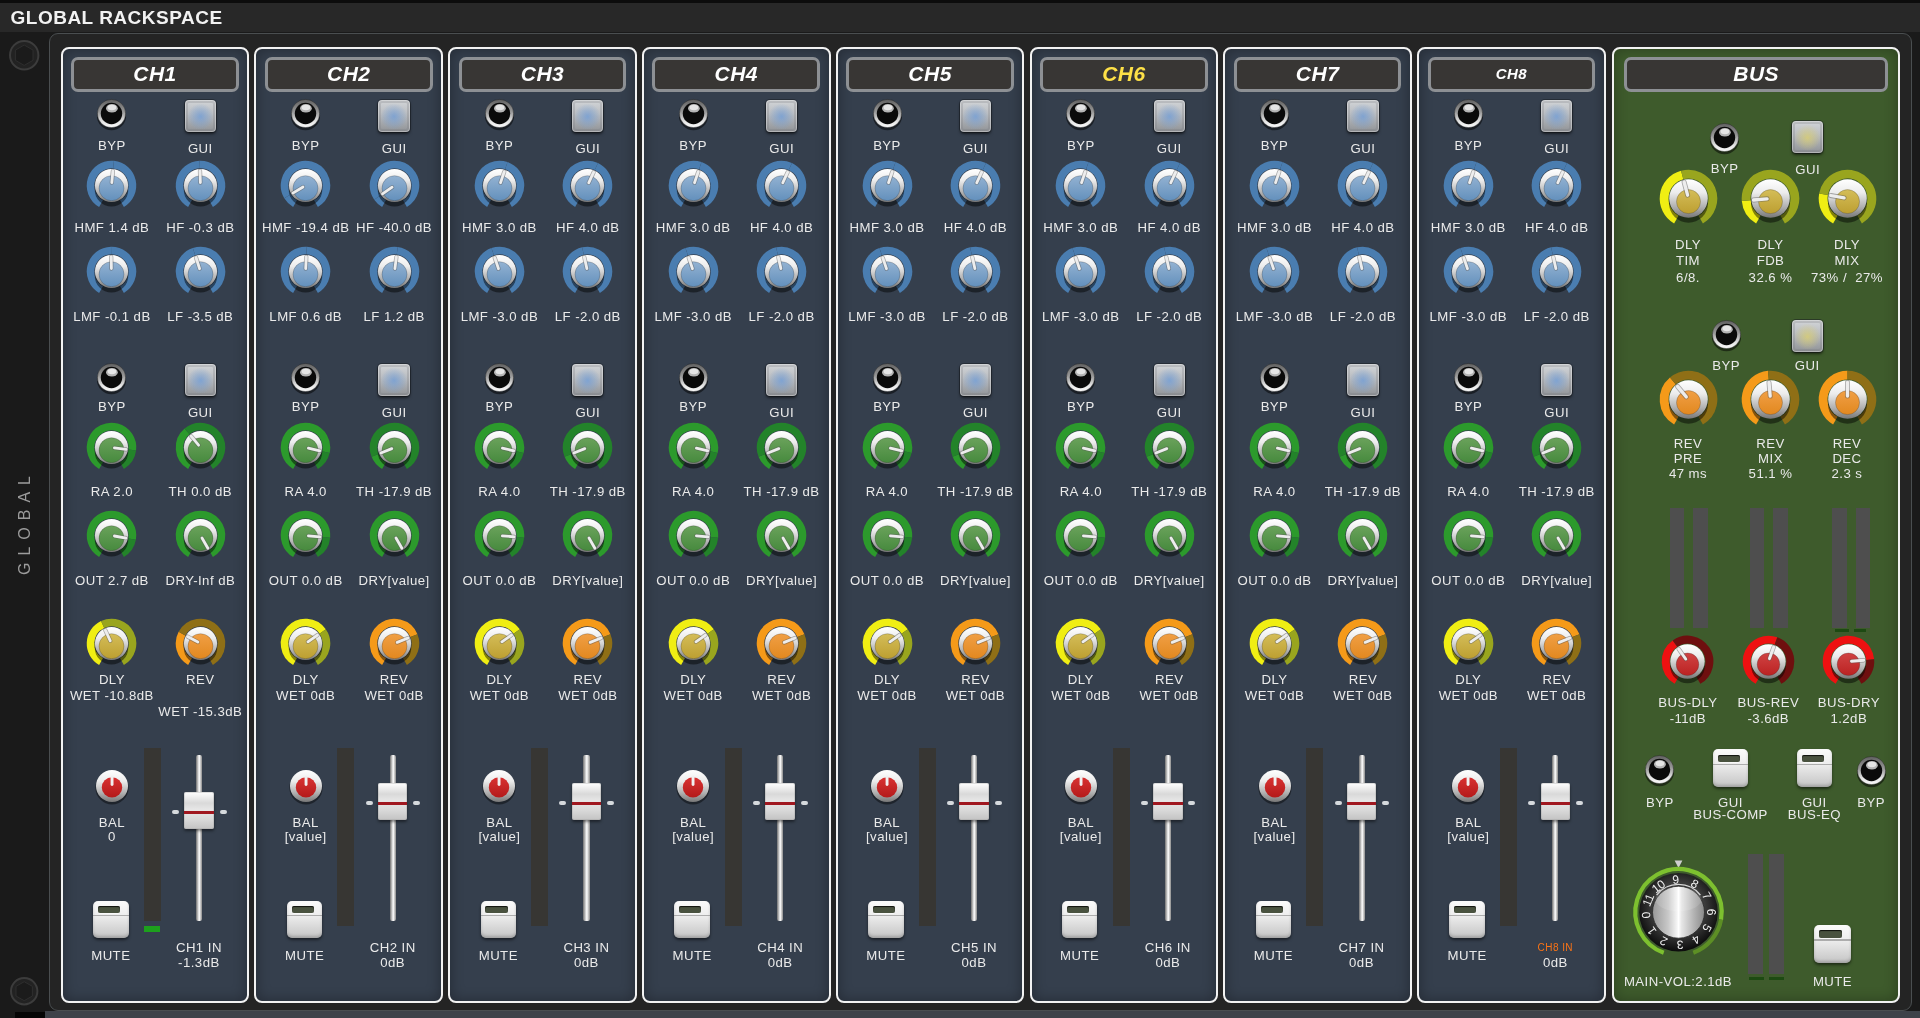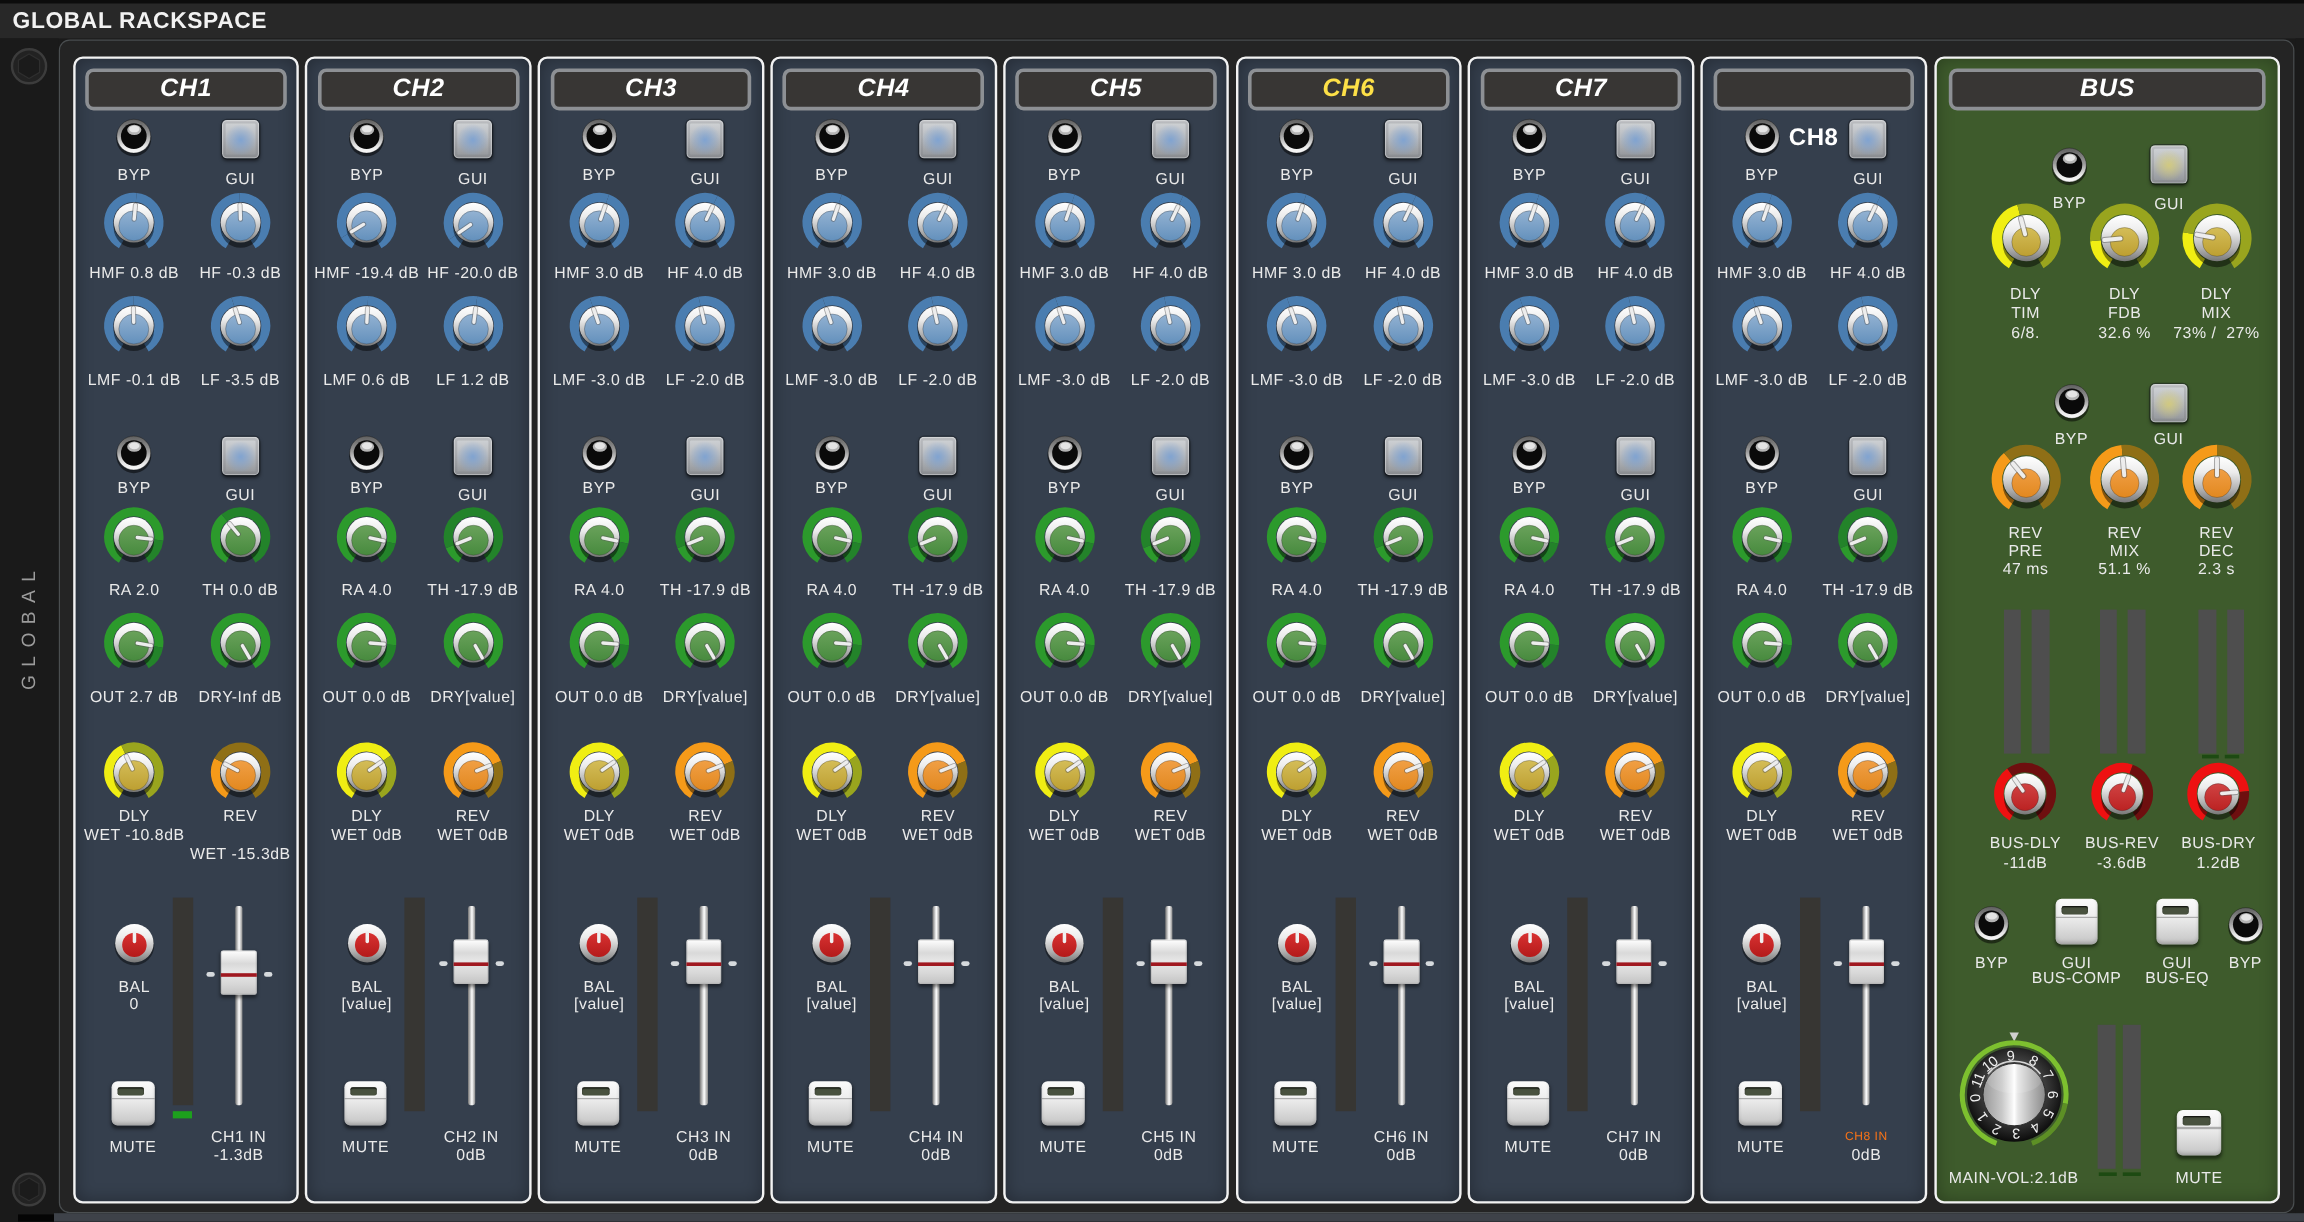--- a/index.html
+++ b/index.html
@@ -102,21 +102,21 @@
     </svg>
 <svg style="position:absolute;left:173.8px;top:158.9px" width="53" height="53" viewBox="0 0 53 53">
       <path d="M 16.01 44.66 A 20.97 20.97 0 0 1 25.77 5.54" stroke="#4a7db0" stroke-width="7.59" fill="none"></path>
       <path d="M 25.77 5.54 A 20.97 20.97 0 0 1 36.99 44.66" stroke="#4a7db0" stroke-width="7.59" fill="none"></path>
       <circle cx="26.5" cy="30.7" r="16.8" fill="rgba(0,0,0,0.46)"></circle>
       <circle cx="26.5" cy="26.5" r="16.6" fill="url(#gcap)"></circle>
       <circle cx="26.5" cy="29.2" r="12.5" fill="url(#fblue)" stroke="rgba(40,40,40,0.3)" stroke-width="0.8"></circle>
       <line x1="26.4" y1="23.6" x2="26.0" y2="11.8" stroke="rgba(90,90,90,0.5)" stroke-width="4.3" stroke-linecap="round"></line>
       <line x1="26.4" y1="23.6" x2="26.0" y2="11.8" stroke="#ededed" stroke-width="2.8" stroke-linecap="round"></line>
     </svg>
-<div style="position:absolute;top:218.6px;font-size:13.2px;color:#eaeaea;letter-spacing:0.45px;white-space:nowrap;line-height:18px;opacity:0.999;left:111.9px;transform:translateX(-50%);">HMF 0.8 dB</div>
+<div style="position:absolute;top:218.6px;font-size:13.2px;color:#eaeaea;letter-spacing:0.45px;white-space:nowrap;line-height:18px;opacity:0.999;left:111.9px;transform:translateX(-50%);">HMF 1.4 dB</div>
 <div style="position:absolute;top:218.6px;font-size:13.2px;color:#eaeaea;letter-spacing:0.45px;white-space:nowrap;line-height:18px;opacity:0.999;left:200.3px;transform:translateX(-50%);">HF -0.3 dB</div>
 <svg style="position:absolute;left:85.4px;top:244.9px" width="53" height="53" viewBox="0 0 53 53">
       <path d="M 16.01 44.66 A 20.97 20.97 0 0 1 26.13 5.53" stroke="#4a7db0" stroke-width="7.59" fill="none"></path>
       <path d="M 26.13 5.53 A 20.97 20.97 0 0 1 36.99 44.66" stroke="#4a7db0" stroke-width="7.59" fill="none"></path>
       <circle cx="26.5" cy="30.7" r="16.8" fill="rgba(0,0,0,0.46)"></circle>
       <circle cx="26.5" cy="26.5" r="16.6" fill="url(#gcap)"></circle>
       <circle cx="26.5" cy="29.2" r="12.5" fill="url(#fblue)" stroke="rgba(40,40,40,0.3)" stroke-width="0.8"></circle>
       <line x1="26.4" y1="23.6" x2="26.2" y2="11.8" stroke="rgba(90,90,90,0.5)" stroke-width="4.3" stroke-linecap="round"></line>
       <line x1="26.4" y1="23.6" x2="26.2" y2="11.8" stroke="#ededed" stroke-width="2.8" stroke-linecap="round"></line>
     </svg>
@@ -249,21 +249,21 @@
 <svg style="position:absolute;left:367.6px;top:158.9px" width="53" height="53" viewBox="0 0 53 53">
       <path d="M 16.01 44.66 A 20.97 20.97 0 0 1 9.32 38.53" stroke="#4a7db0" stroke-width="7.59" fill="none"></path>
       <path d="M 9.32 38.53 A 20.97 20.97 0 1 1 36.99 44.66" stroke="#4a7db0" stroke-width="7.59" fill="none"></path>
       <circle cx="26.5" cy="30.7" r="16.8" fill="rgba(0,0,0,0.46)"></circle>
       <circle cx="26.5" cy="26.5" r="16.6" fill="url(#gcap)"></circle>
       <circle cx="26.5" cy="29.2" r="12.5" fill="url(#fblue)" stroke="rgba(40,40,40,0.3)" stroke-width="0.8"></circle>
       <line x1="24.1" y1="28.2" x2="14.5" y2="34.9" stroke="rgba(90,90,90,0.5)" stroke-width="4.3" stroke-linecap="round"></line>
       <line x1="24.1" y1="28.2" x2="14.5" y2="34.9" stroke="#ededed" stroke-width="2.8" stroke-linecap="round"></line>
     </svg>
 <div style="position:absolute;top:218.6px;font-size:13.2px;color:#eaeaea;letter-spacing:0.45px;white-space:nowrap;line-height:18px;opacity:0.999;left:305.7px;transform:translateX(-50%);">HMF -19.4 dB</div>
-<div style="position:absolute;top:218.6px;font-size:13.2px;color:#eaeaea;letter-spacing:0.45px;white-space:nowrap;line-height:18px;opacity:0.999;left:394.1px;transform:translateX(-50%);">HF -20.0 dB</div>
+<div style="position:absolute;top:218.6px;font-size:13.2px;color:#eaeaea;letter-spacing:0.45px;white-space:nowrap;line-height:18px;opacity:0.999;left:394.1px;transform:translateX(-50%);">HF -40.0 dB</div>
 <svg style="position:absolute;left:279.2px;top:244.9px" width="53" height="53" viewBox="0 0 53 53">
       <path d="M 16.01 44.66 A 20.97 20.97 0 0 1 27.60 5.56" stroke="#4a7db0" stroke-width="7.59" fill="none"></path>
       <path d="M 27.60 5.56 A 20.97 20.97 0 0 1 36.99 44.66" stroke="#4a7db0" stroke-width="7.59" fill="none"></path>
       <circle cx="26.5" cy="30.7" r="16.8" fill="rgba(0,0,0,0.46)"></circle>
       <circle cx="26.5" cy="26.5" r="16.6" fill="url(#gcap)"></circle>
       <circle cx="26.5" cy="29.2" r="12.5" fill="url(#fblue)" stroke="rgba(40,40,40,0.3)" stroke-width="0.8"></circle>
       <line x1="26.7" y1="23.6" x2="27.3" y2="11.8" stroke="rgba(90,90,90,0.5)" stroke-width="4.3" stroke-linecap="round"></line>
       <line x1="26.7" y1="23.6" x2="27.3" y2="11.8" stroke="#ededed" stroke-width="2.8" stroke-linecap="round"></line>
     </svg>
 <svg style="position:absolute;left:367.6px;top:244.9px" width="53" height="53" viewBox="0 0 53 53">
@@ -1089,21 +1089,21 @@
 <div style="position:absolute;top:828.4px;font-size:13.2px;color:#eaeaea;letter-spacing:0.45px;white-space:nowrap;line-height:18px;opacity:0.999;left:1274.5px;transform:translateX(-50%);">[value]</div>
 <div style="position:absolute;left:1255.6px;top:900.5px;width:35.6px;height:37.7px;border-radius:5px;background:linear-gradient(180deg,#fbfbfb 0%,#ededed 40%,#c4c4c4 100%);box-shadow:0 2px 3px rgba(0,0,0,0.5), inset 0 -2px 3px rgba(0,0,0,0.18);">
       <div style="position:absolute;left:14%;top:14%;width:62%;height:20%;border-radius:2px;background:#49523f;box-shadow:inset 0 1px 1px rgba(0,0,0,0.8), 0 1px 0 rgba(255,255,255,0.6);"></div>
       <div style="position:absolute;left:0;top:38%;width:100%;height:1.5px;background:rgba(120,120,120,0.55);"></div>
     </div>
 <div style="position:absolute;top:946.9px;font-size:13.2px;color:#eaeaea;letter-spacing:0.45px;white-space:nowrap;line-height:18px;opacity:0.999;left:1273.4px;transform:translateX(-50%);">MUTE</div>
 <div style="position:absolute;top:939.0px;font-size:13.2px;color:#eaeaea;letter-spacing:0.45px;white-space:nowrap;line-height:18px;opacity:0.999;left:1361.5px;transform:translateX(-50%);">CH7 IN</div>
 <div style="position:absolute;top:954.4px;font-size:13.2px;color:#eaeaea;letter-spacing:0.45px;white-space:nowrap;line-height:18px;opacity:0.999;left:1361.5px;transform:translateX(-50%);">0dB</div>
 <div style="position:absolute;left:1417.0px;top:47.3px;width:188.8px;height:956px;background:#353f4d;border:2.5px solid #f2f2f2;border-radius:8px;box-shadow:inset 0 0 14px rgba(0,0,0,0.33);"></div>
 <div style="position:absolute;left:1427.5px;top:56.6px;width:167.8px;height:35px;background:#383634;border:3px solid #8d9094;border-radius:7px;"></div>
-<div style="position:absolute;top:65.3px;font-size:20px;color:#ffffff;letter-spacing:0.5px;white-space:nowrap;line-height:18px;opacity:0.999;font-weight:bold;left:1511.4px;transform:translateX(-50%);margin-top:41px;">CH8</div>
+<div style="position:absolute;top:65.3px;font-size:15px;color:#ffffff;letter-spacing:0.5px;white-space:nowrap;line-height:18px;opacity:0.999;font-weight:bold;font-style:italic;left:1511.4px;transform:translateX(-50%);">CH8</div>
 <svg style="position:absolute;left:1449.8px;top:95.2px" width="37" height="37" viewBox="0 0 37 37">
       <circle cx="18.5" cy="20.7" r="14.6" fill="rgba(0,0,0,0.5)"></circle>
       <circle cx="18.5" cy="18.5" r="14.1" fill="url(#gbyp)" stroke="rgba(0,0,0,0.35)" stroke-width="0.8"></circle>
       <circle cx="18.5" cy="18.5" r="10.7" fill="#0a0a0a"></circle>
       <ellipse cx="18.9" cy="13.2" rx="5.9" ry="4.3" fill="rgba(200,200,200,0.9)"></ellipse>
       <ellipse cx="18.9" cy="12.5" rx="4.3" ry="2.8" fill="rgba(232,232,232,0.95)"></ellipse>
     </svg>
 <div style="position:absolute;left:1541.0px;top:99.9px;width:31.4px;height:32.4px;border-radius:4px;background:radial-gradient(circle at 50% 52%, rgba(125,162,210,0.95) 0%, rgba(0,0,0,0) 58%),linear-gradient(180deg,#d2d5d8 0%,#b9bcc0 45%,#8f9296 100%);box-shadow:0 2px 3px rgba(0,0,0,0.55), 0 0 0 1px rgba(25,30,36,0.5), inset 0 0 0 1px rgba(255,255,255,0.35), inset 0 0 0 3px rgba(120,120,125,0.25);"></div>
 <div style="position:absolute;top:137.0px;font-size:13.2px;color:#eaeaea;letter-spacing:0.45px;white-space:nowrap;line-height:18px;opacity:0.999;left:1468.3px;transform:translateX(-50%);">BYP</div>
 <div style="position:absolute;top:139.9px;font-size:13.2px;color:#eaeaea;letter-spacing:0.45px;white-space:nowrap;line-height:18px;opacity:0.999;left:1556.7px;transform:translateX(-50%);">GUI</div>

